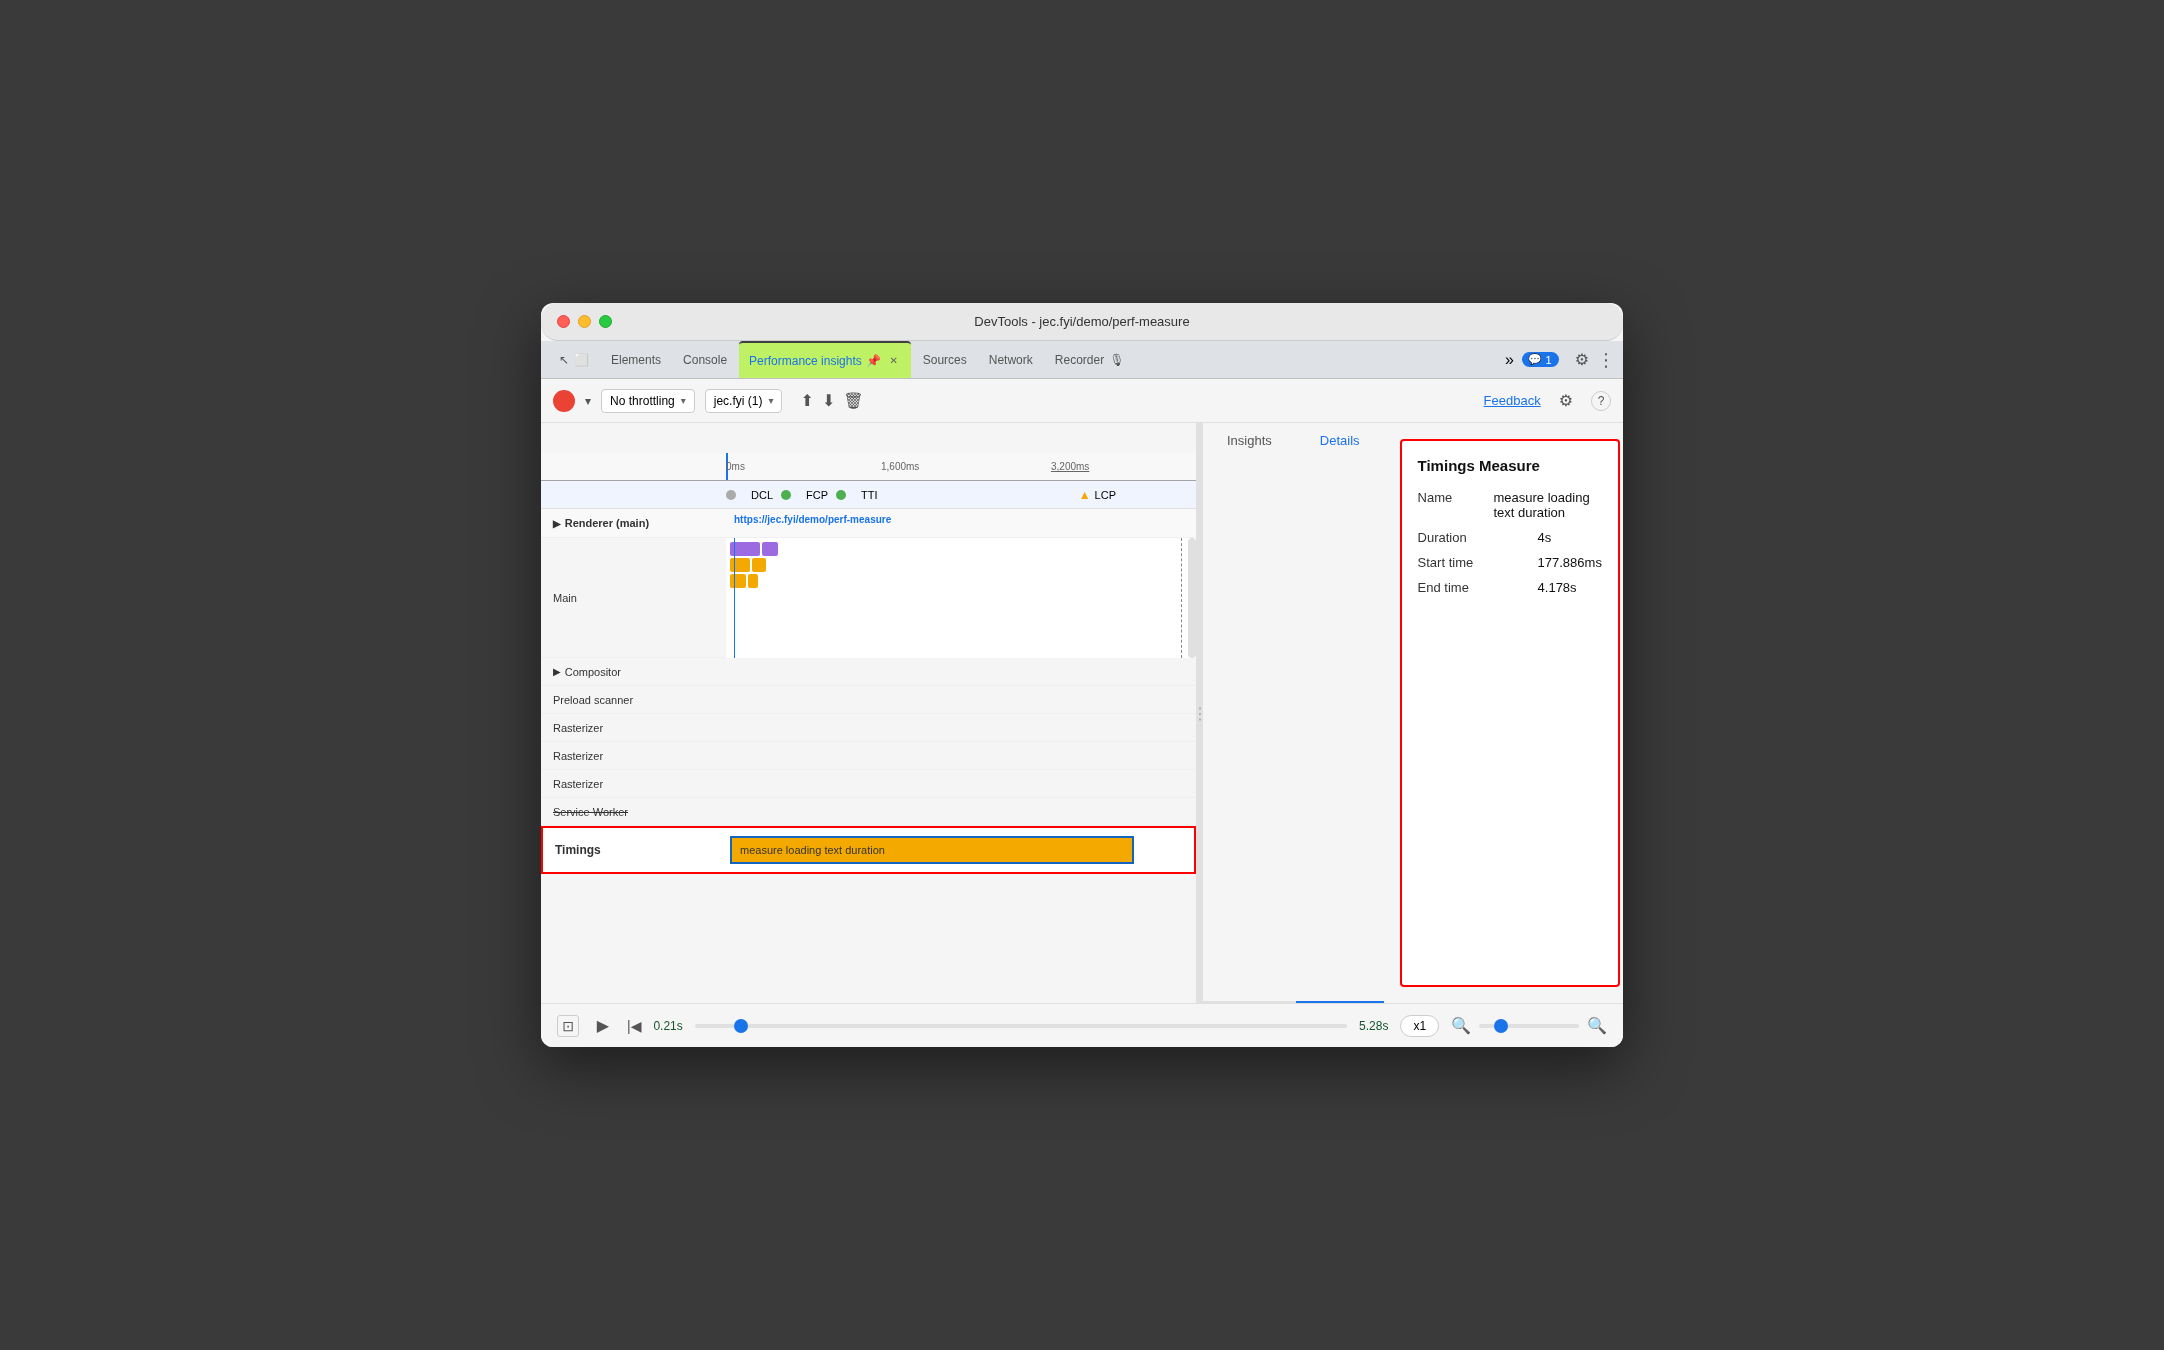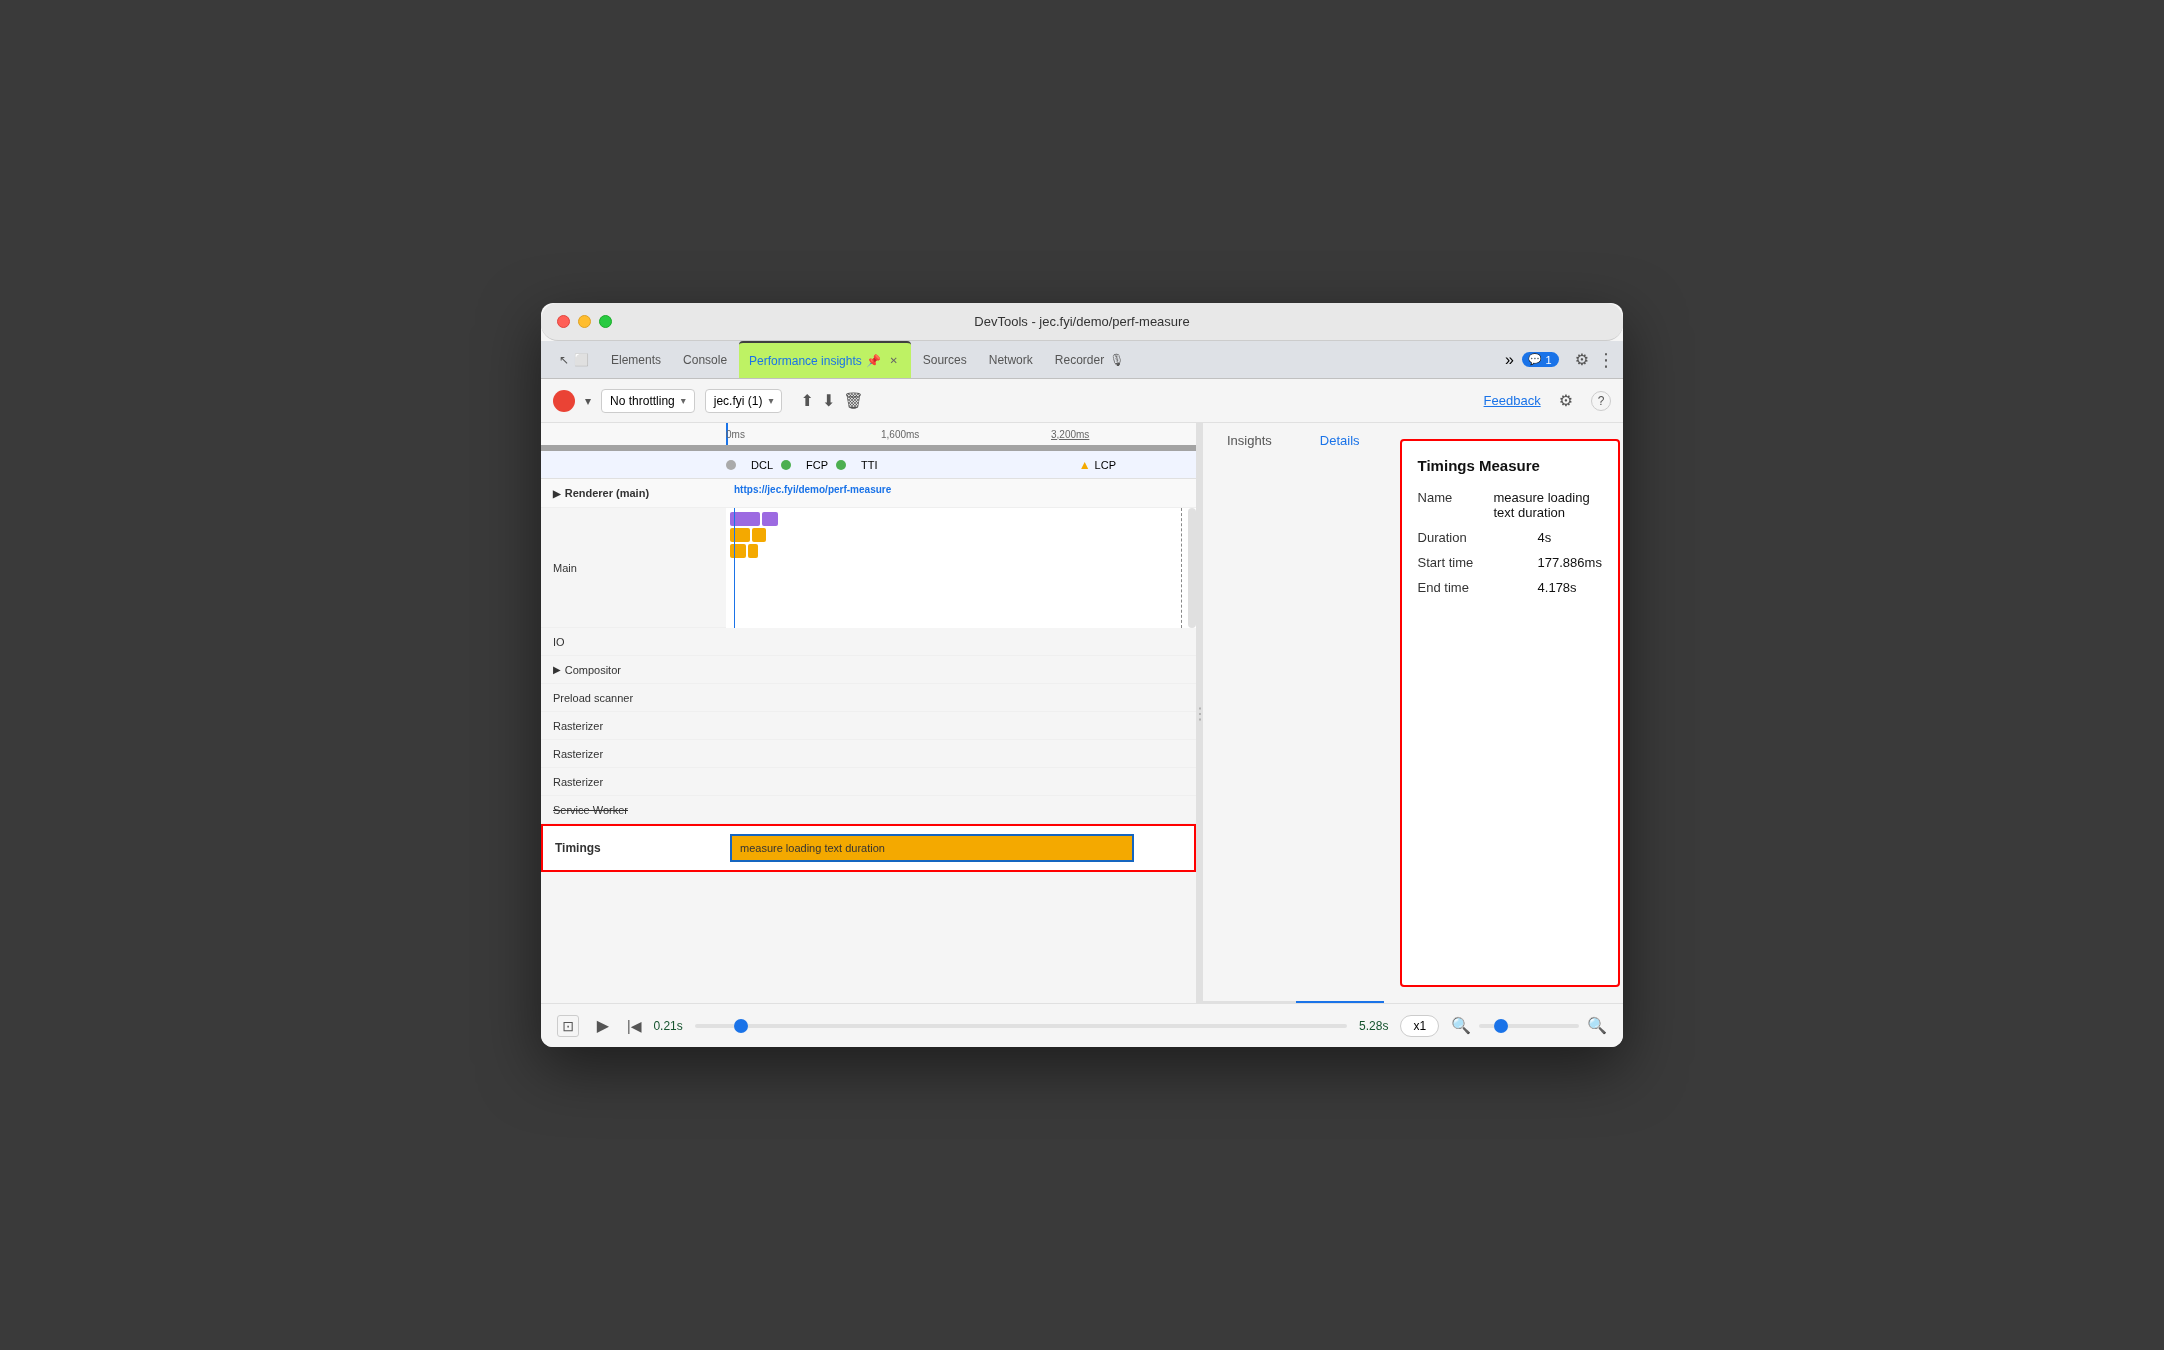--- a/index.html
+++ b/index.html
@@ -166,25 +166,26 @@
       flex: 1;
       display: flex;
       flex-direction: column;
       overflow: hidden;
       border-right: 1px solid #e0e0e0;
     }
     
     .time-ruler {
       height: 28px;
       background: #f8f8f8;
-      border-bottom: 6px solid #a3a3a3;
+      border-bottom: 1px solid #a3a3a3;
       display: flex;
       align-items: center;
       position: relative;
       padding-left: 119px;
+      margin-top: 30px;
     }
     .time-marker {
       position: absolute;
       font-size: 10px;
       color: #666;
     }
     .time-cursor {
       position: absolute;
       top: 0;
       width: 2px;
@@ -584,26 +585,20 @@
           <div class="flame-bar" style="background:#f4a900; top:20px; left:26px; width:14px;"></div>
           <div class="flame-bar" style="background:#f4a900; top:36px; left:4px; width:16px;"></div>
           <div class="flame-bar" style="background:#f4a900; top:36px; left:22px; width:10px;"></div>
 
           <div style="position:absolute; right:0; top:0; width:8px; height:100%; background:#e0e0e0; border-radius:4px;"></div>
         </div>
       </div>
 
       <div class="track" style="height:28px;">
         <div class="track-label">
-          <span>IO</span>
-        </div>
-        <div class="track-content"></div>
-      </div>
-      <div class="track" style="height:28px;">
-        <div class="track-label">
           <span class="expand-arrow">▶</span>
           <span>Compositor</span>
         </div>
         <div class="track-content"></div>
       </div>
       <div class="track" style="height:28px;">
         <div class="track-label">
           <span>Preload scanner</span>
         </div>
         <div class="track-content"></div>

